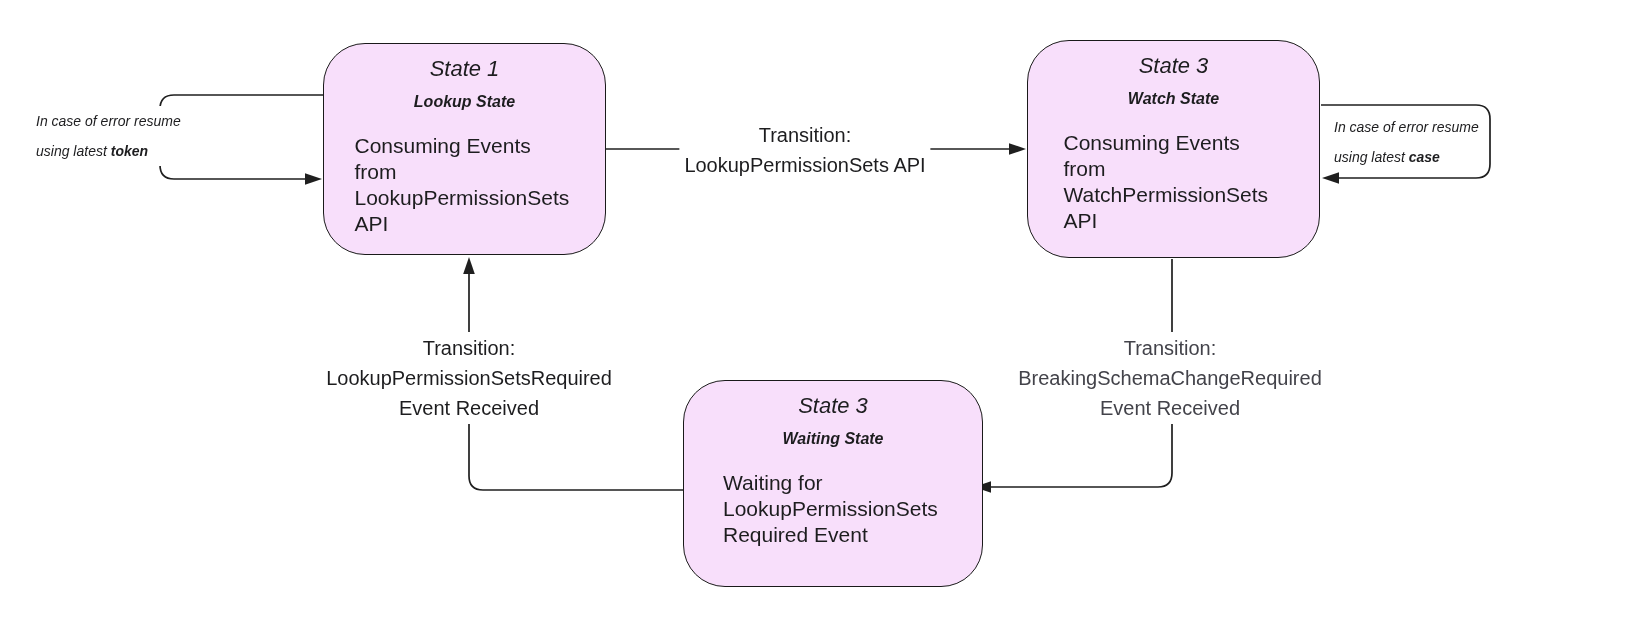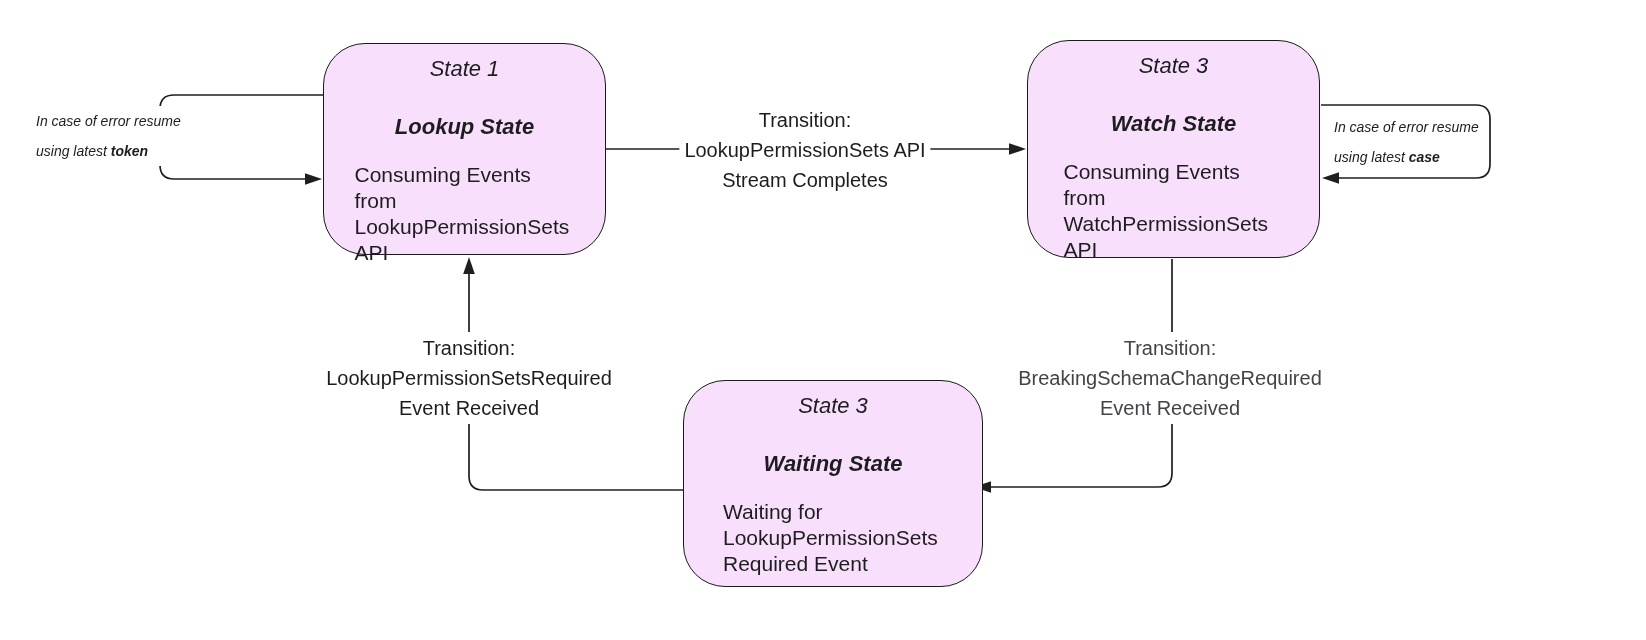--- a/index.html
+++ b/index.html
@@ -46,22 +46,22 @@
     color: var(--label-text);
   }
   .state-label {
     font-style: italic;
     font-size: 22px;
     margin-top: 12px;
   }
   .state-name {
     font-style: italic;
     font-weight: bold;
-    font-size: 22px;
-    margin-top: 32px;
+    font-size: 16px;
+    margin-top: 11px;
   }
   .state-desc {
     font-size: 21px;
     line-height: 26px;
     margin-top: 22px;
     max-width: 220px;
   }
 
   .t-label {
     position: absolute;
@@ -126,21 +126,20 @@
 
   <div class="state" style="left:683px; top:380px; width:300px; height:207px;">
     <div class="state-label">State 3</div>
     <div class="state-name">Waiting State</div>
     <div class="state-desc">Waiting for LookupPermissionSets Required Event</div>
   </div>
 
   <div class="t-label" style="left:805px; top:150px;">
     <div>Transition:</div>
     <div>LookupPermissionSets API</div>
-    <div>Stream Completes</div>
   </div>
 
   <div class="t-label muted" style="left:1170px; top:378px;">
     <div>Transition:</div>
     <div>BreakingSchemaChangeRequired</div>
     <div>Event Received</div>
   </div>
 
   <div class="t-label" style="left:469px; top:378px;">
     <div>Transition:</div>

